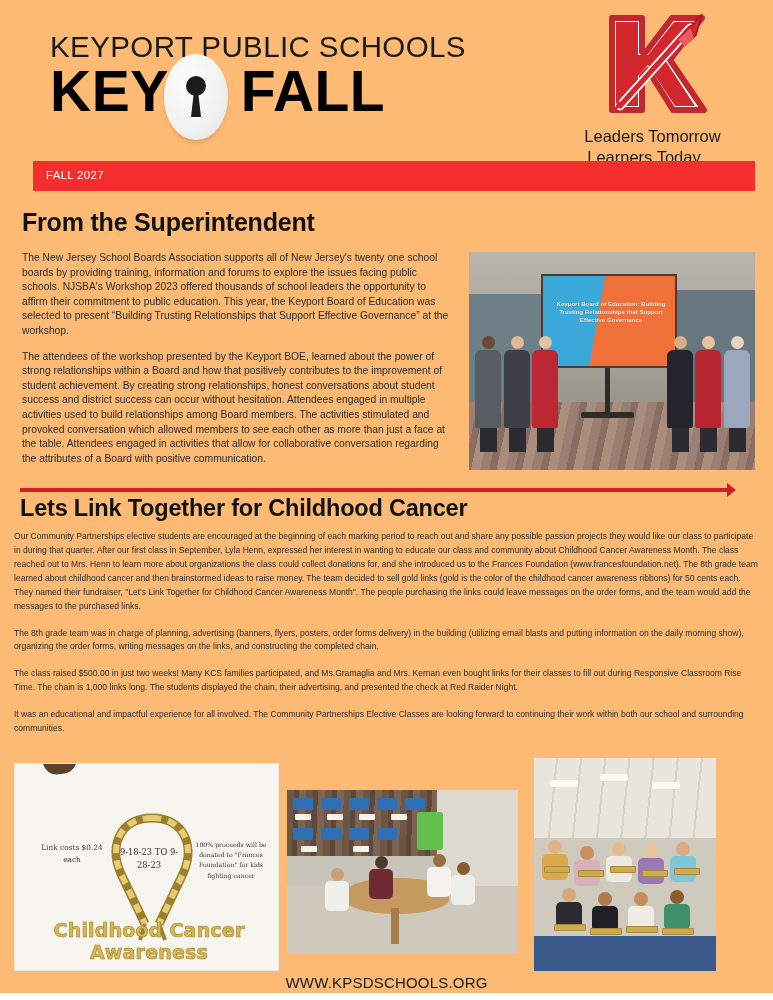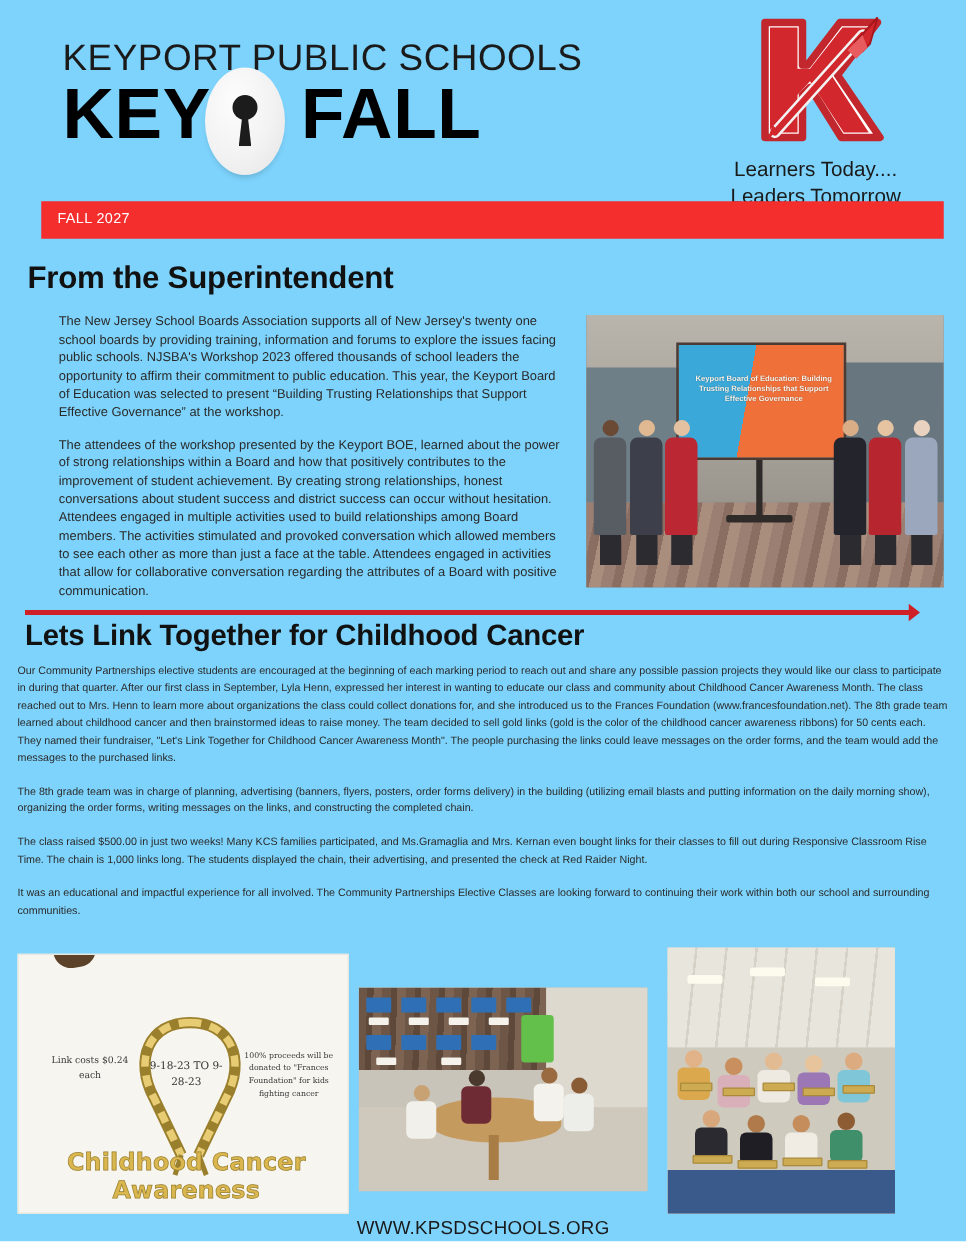--- a/index.html
+++ b/index.html
@@ -7,21 +7,21 @@
     width: 773px;
     height: 1000px;
     background: #ffffff;
     font-family: "Liberation Sans", sans-serif;
     overflow: hidden;
   }
   .page {
     position: relative;
     width: 773px;
     height: 993px;
-    background: #7dd3fc;
+    background: #fdba74;
   }
 
   
   .masthead {
     position: absolute;
     left: 0; top: 0;
     width: 773px; height: 155px;
   }
   .mast-left {
     position: absolute;
@@ -124,21 +124,20 @@
     position: absolute;
     left: 22px; top: 43px;
     width: 432px;
   }
   .super-body p {
     font-size: 10.3px;
     line-height: 1.42;
     color: #2a2a2a;
     margin-bottom: 11px;
     text-align: left;
-    margin-left: 25px;
   }
   .super-photo {
     position: absolute;
     left: 469px; top: 44px;
     width: 286px; height: 218px;
     overflow: hidden;
     background: #8a8d90;
   }
 
   
@@ -319,22 +318,22 @@
           <path d="M22 98 L92 20" stroke="#f2f2f2" stroke-width="9" stroke-linecap="round"></path>
           <path d="M22 98 L92 20" stroke="#d1272d" stroke-width="5" stroke-linecap="round"></path>
         </g>
 
         <path d="M86 26 L104 6 L98 27 L92 33 Z" fill="#d1272d" stroke="#a8151b" stroke-width="1.5"></path>
         <path d="M80 32 L92 20 L96 30 L87 39 Z" fill="#e85b5f"></path>
 
         <path d="M24 96 L16 104 L20 92 Z" fill="#d1272d"></path>
       </svg>
       <div class="tagline">
+        <div>Leaders Tomorrow</div>
         <div>Learners Today....</div>
-        <div>Leaders Tomorrow</div>
       </div>
     </div>
   </div>
 
   <div class="season-bar">
     <span>FALL 2027</span>
   </div>
 
   <div class="sec-super">
     <div class="h-super">From the Superintendent</div>

